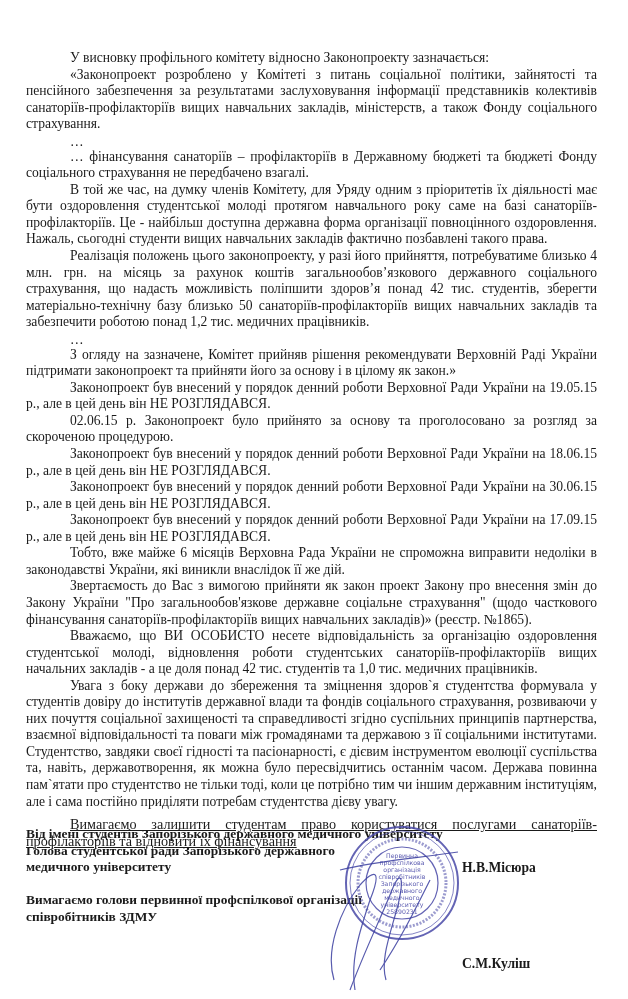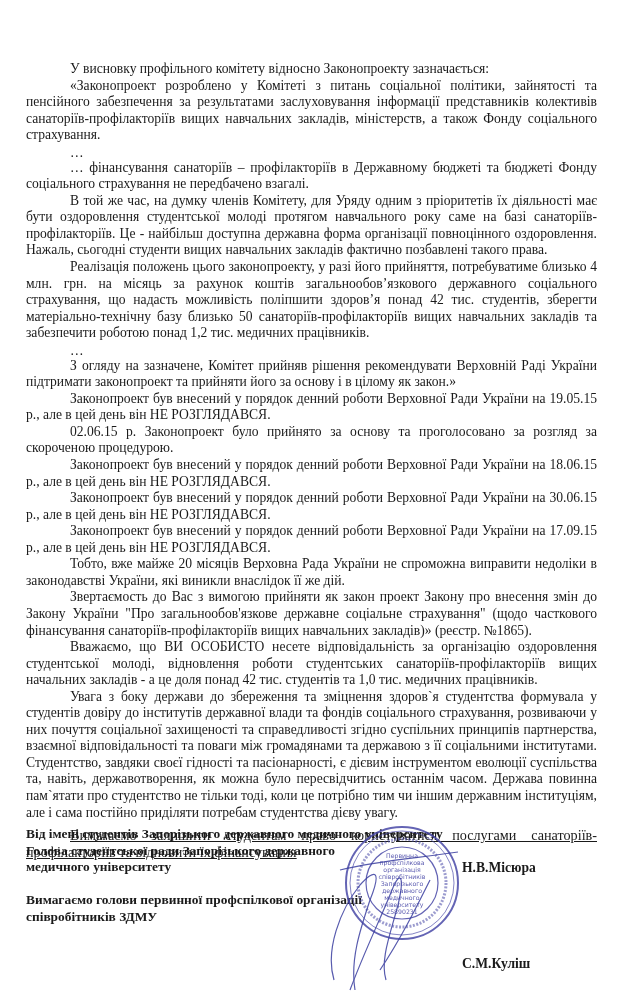--- a/index.html
+++ b/index.html
@@ -1,18 +1,18 @@
 <!DOCTYPE html>
 <html><head>
 <meta charset="utf-8">
 <style>
   html, body { margin:0; padding:0; background:#fff; }
   body { width:628px; height:999px; position:relative; overflow:hidden;
          font-family:"Liberation Serif", "DejaVu Serif", serif; color:#1a1a1a; }
-  .page { position:absolute; left:26px; top:61px; width:571px;
+  .page { position:absolute; left:26px; top:50px; width:571px;
           font-size:13.6px; line-height:16.55px; text-align:justify; }
   .p { margin:0; text-indent:44px; }
   .ell { text-indent:44px; margin:2px 0 0 0; line-height:14px; }
   .demand { font-size:14.2px; line-height:17px; margin-top:6px;text-decoration:underline; }
   b { font-weight:normal; }
   .sig { position:absolute; left:26px; font-weight:bold; font-size:13.4px; line-height:16.5px; }
   .sig1 { top:826px; }
   .sig2 { top:892px; }
   .name { position:absolute; font-weight:bold; font-size:13.6px; }
   .name1 { left:462px; top:860px; }
@@ -30,21 +30,21 @@
   <p class="p">… фінансування санаторіїв – профілакторіїв в Державному бюджеті та бюджеті Фонду соціального страхування не передбачено взагалі.</p>
   <p class="p">В той же час, на думку членів Комітету,  для Уряду одним з пріоритетів їх діяльності має бути оздоровлення студентської молоді протягом навчального року саме на базі санаторіїв-профілакторіїв. Це - найбільш доступна державна форма організації повноцінного оздоровлення. Нажаль, сьогодні студенти вищих навчальних закладів фактично позбавлені такого права.</p>
   <p class="p">Реалізація положень цього законопроекту, у разі його прийняття, потребуватиме близько 4 млн. грн. на місяць за рахунок коштів загальнообов’язкового державного соціального страхування, що надасть можливість поліпшити здоров’я понад 42 тис. студентів, зберегти матеріально-технічну базу близько 50 санаторіїв-профілакторіїв вищих навчальних закладів та забезпечити роботою понад 1,2 тис. медичних працівників.</p>
   <p class="ell">…</p>
   <p class="p">З огляду на зазначене, Комітет прийняв рішення рекомендувати Верховній Раді України підтримати законопроект та прийняти його за основу і в цілому як закон.»</p>
   <p class="p">Законопроект був внесений у порядок денний роботи Верховної Ради України на 19.05.15 р., але в цей день він НЕ РОЗГЛЯДАВСЯ.</p>
   <p class="p">02.06.15 р. Законопроект було прийнято за основу та проголосовано за розгляд за скороченою процедурою.</p>
   <p class="p">Законопроект був внесений у порядок денний роботи Верховної Ради України на 18.06.15 р., але в цей день він НЕ РОЗГЛЯДАВСЯ.</p>
   <p class="p">Законопроект був внесений у порядок денний роботи Верховної Ради України на 30.06.15 р., але в цей день він НЕ РОЗГЛЯДАВСЯ.</p>
   <p class="p">Законопроект був внесений у порядок денний роботи Верховної Ради України на 17.09.15 р., але в цей день він НЕ РОЗГЛЯДАВСЯ.</p>
-  <p class="p">Тобто, вже майже 20 місяців Верховна Рада України не спроможна виправити недоліки в законодавстві України, які виникли внаслідок її же дій.</p>
+  <p class="p">Тобто, вже майже 6 місяців Верховна Рада України не спроможна виправити недоліки в законодавстві України, які виникли внаслідок її же дій.</p>
   <p class="p">Звертаємость до Вас з вимогою прийняти як закон проект Закону про внесення змін до Закону України "Про загальнообов'язкове державне соціальне страхування" (щодо часткового фінансування санаторіїв-профілакторіїв вищих навчальних закладів)» (реєстр. №1865).</p>
   <p class="p"><span>Вважаємо, що </span><b>ВИ ОСОБИСТО</b><span> несете відповідальність за організацію оздоровлення студентської молоді, відновлення роботи студентських санаторіїв-профілакторіїв вищих начальних закладів - а це доля понад 42 тис. студентів та 1,0 тис. медичних працівників.</span></p>
   <p class="p">Увага з боку держави до збереження та зміцнення здоров`я студентства формувала у студентів довіру до інститутів державної влади та фондів соціального страхування, розвиваючи у них почуття соціальної захищеності та справедливості згідно суспільних принципів партнерства, взаємної відповідальності та поваги між громадянами та державою з її соціальними інститутами. Студентство, завдяки своєї гідності та пасіонарності, є дієвим інструментом еволюції суспільства та, навіть, державотворення, як можна було пересвідчитись останнім часом. Держава повинна пам`ятати про студентство не тільки тоді, коли це потрібно тим чи іншим державним інституціям, але і сама постійно приділяти потребам студентства дієву увагу.</p>
   <p class="p demand">Вимагаємо залишити студентам право користуватися послугами санаторіїв-профілакторіїв та відновити їх фінансування</p>
 </div>
 
 <div class="sig sig1">
   <div>Від імені студентів Запорізького державного медичного університету</div>
   <div>Голова студентської ради Запорізького державного</div>
   <div>медичного університету</div>

